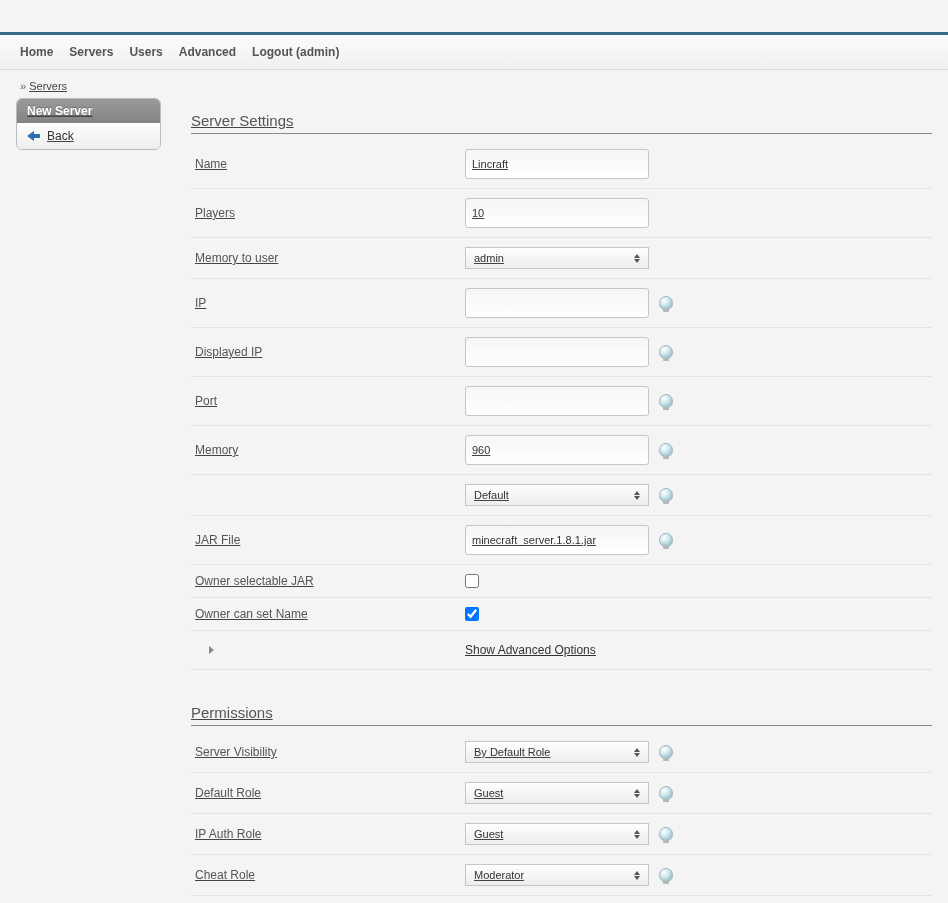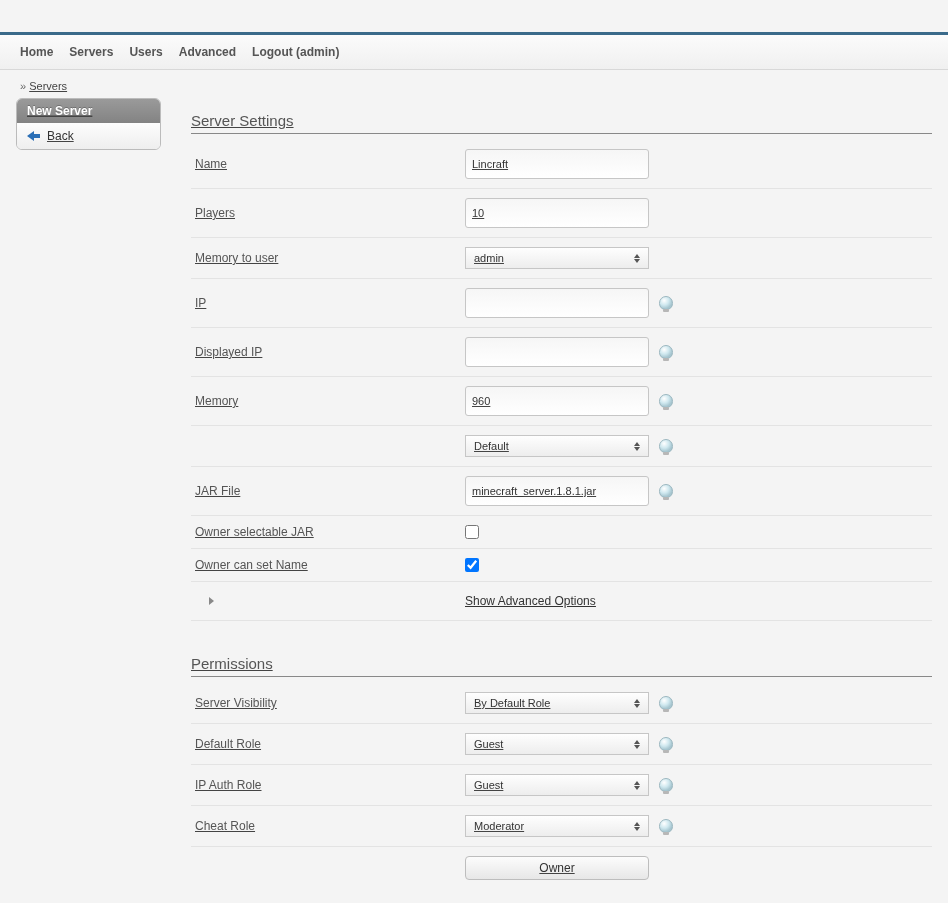--- a/index.html
+++ b/index.html
@@ -234,20 +234,27 @@
     </div>
 
     <div class="row">
       <div class="row-label">Displayed IP</div>
       <div class="row-field">
         <input type="text" value="" style="">
         <span class="bulb"></span>
       </div>
     </div>
 
+    <div class="row">
+      <div class="row-label">Port</div>
+      <div class="row-field">
+        <input type="text" value="" style="">
+        <span class="bulb"></span>
+      </div>
+    </div>
 
     <div class="row">
       <div class="row-label">Memory</div>
       <div class="row-field">
         <input type="text" value="960" style="">
         <span class="bulb"></span>
       </div>
     </div>
 
     <div class="row">

